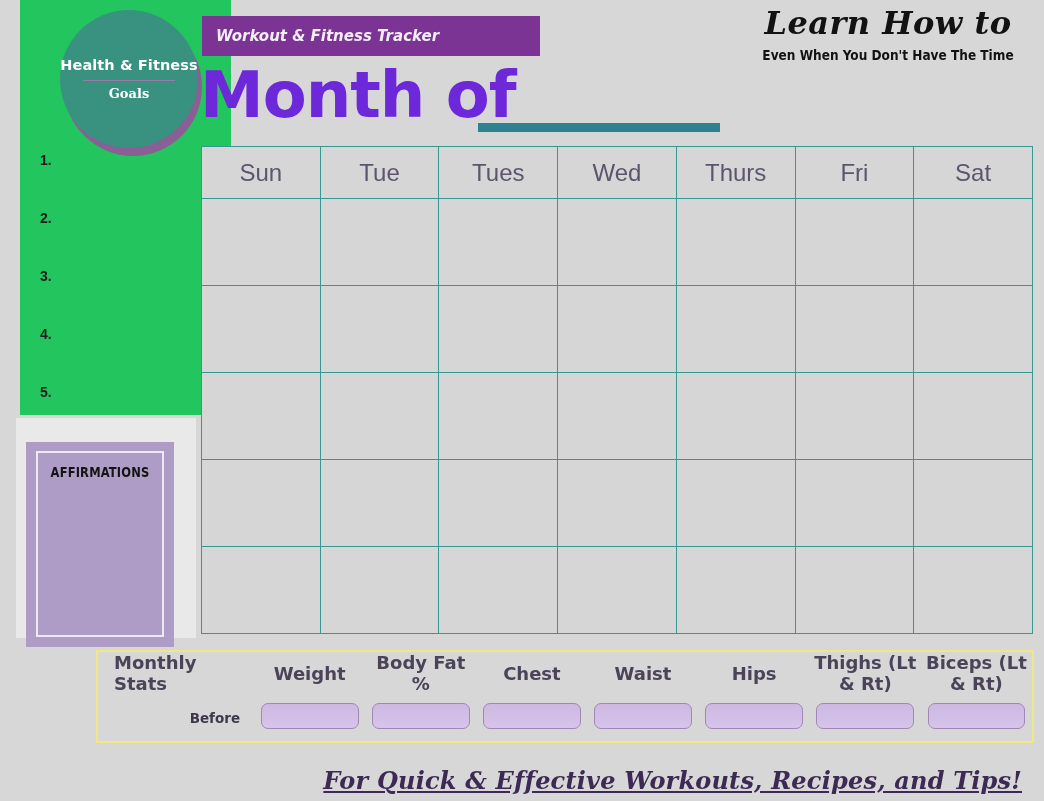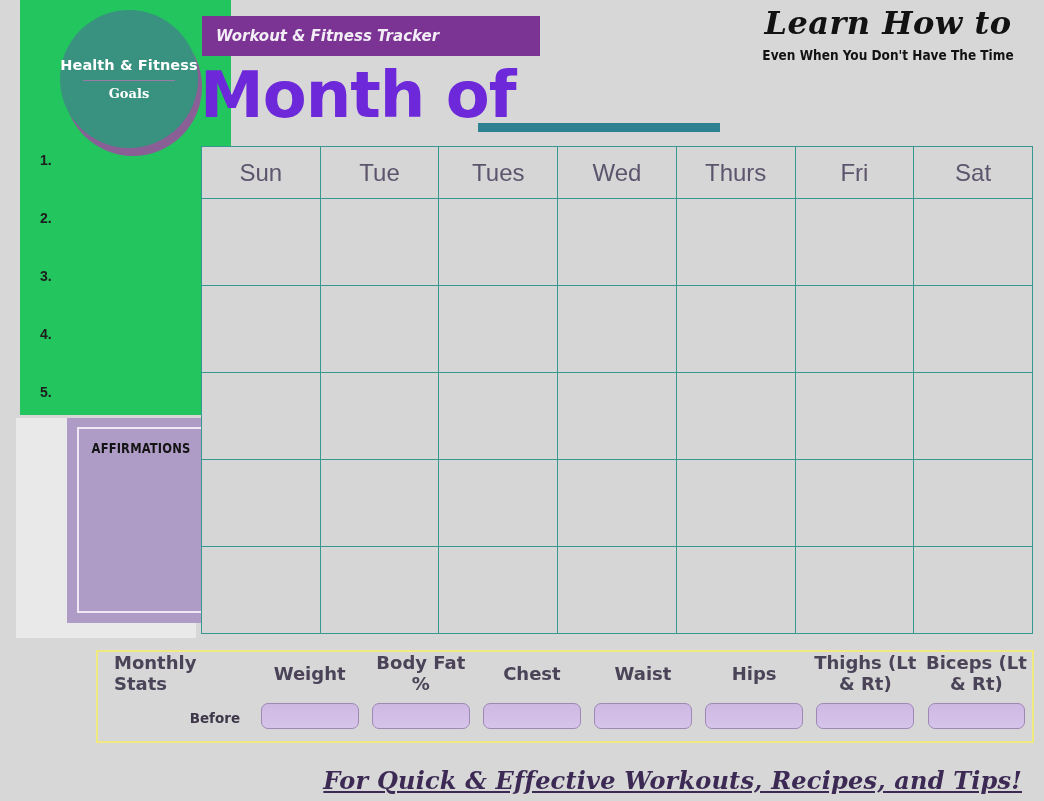--- a/index.html
+++ b/index.html
@@ -106,26 +106,25 @@
     position: absolute;
     left: 16px;
     top: 418px;
     width: 180px;
     height: 220px;
     background: #e9e9e9;
   }
   .affirm-box {
     position: absolute;
     left: 10px;
-    top: 0;
+    top: 24px;
     width: 148px;
     height: 205px;
     background: #ae9cc6;
     box-sizing: border-box;
-    margin-left: 41px;
   }
   .affirm-inner {
     position: absolute;
     left: 10px;
     top: 9px;
     right: 10px;
     bottom: 10px;
     border: 2px solid #efe9f5;
     box-sizing: border-box;
   }

